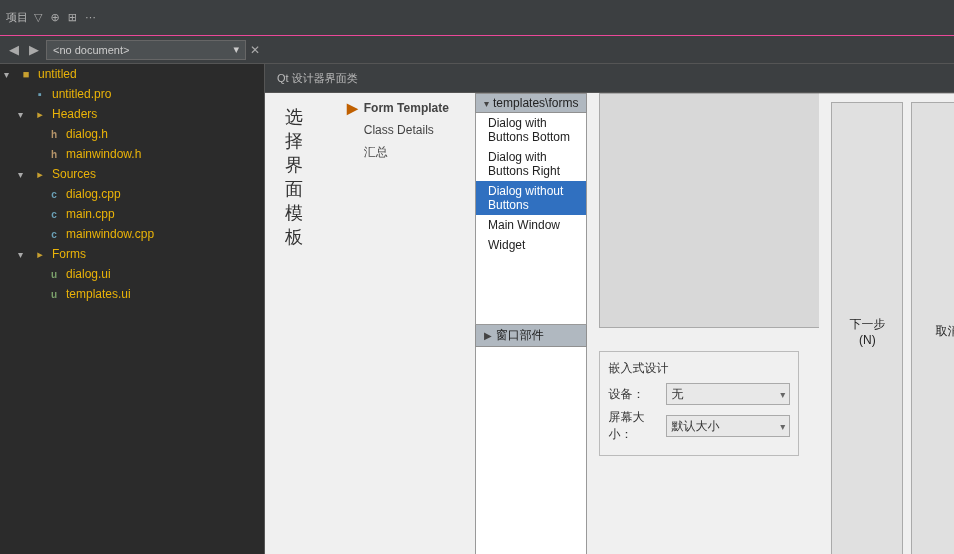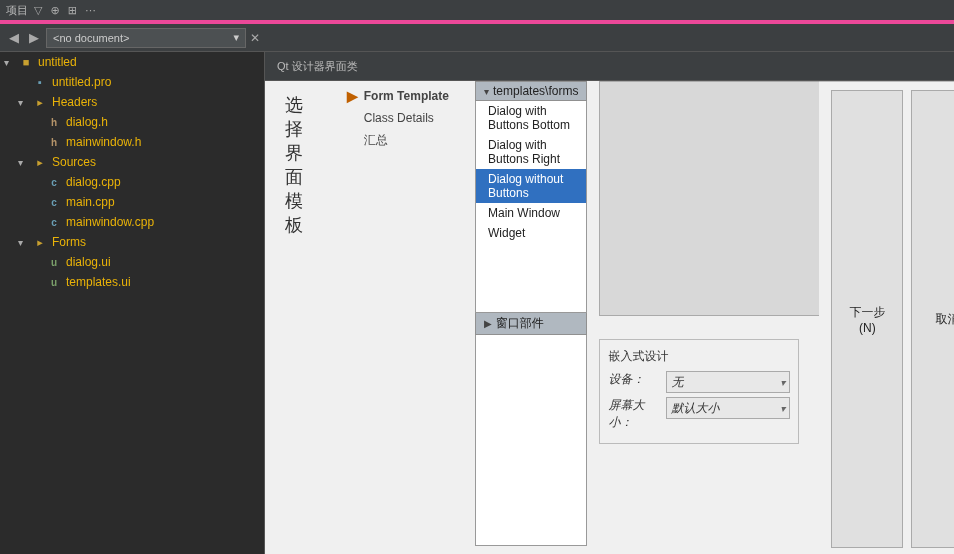--- a/index.html
+++ b/index.html
@@ -9,25 +9,25 @@
       font-size: 12px;
       width: 954px;
       height: 554px;
       overflow: hidden;
       color: #ccc;
     }
 
     
     #top-bar {
       background: #3c3f41;
-      height: 24px;
+      height: 36px;
       display: flex;
       align-items: center;
       padding: 0 6px;
-      border-bottom: 4px solid #ec4899;
+      border-bottom: 1px solid #ec4899;
     }
     #top-bar-title {
       color: #bbb;
       font-size: 11px;
     }
     .top-bar-icons {
       display: flex;
       align-items: center;
       gap: 4px;
       margin-left: 4px;
@@ -277,23 +277,23 @@
       border: 1px solid #bbb;
       padding: 8px;
     }
     #embedded-design-title {
       font-size: 12px;
       color: #333;
       margin-bottom: 6px;
     }
     .form-row {
       display: flex;
+      align-items: center;
       margin-bottom: 4px;
       gap: 6px;
-      font-style: italic;
     }
     .form-label {
       font-size: 12px;
       color: #333;
       width: 52px;
       flex-shrink: 0;
     }
     .form-select {
       flex: 1;
       height: 22px;

